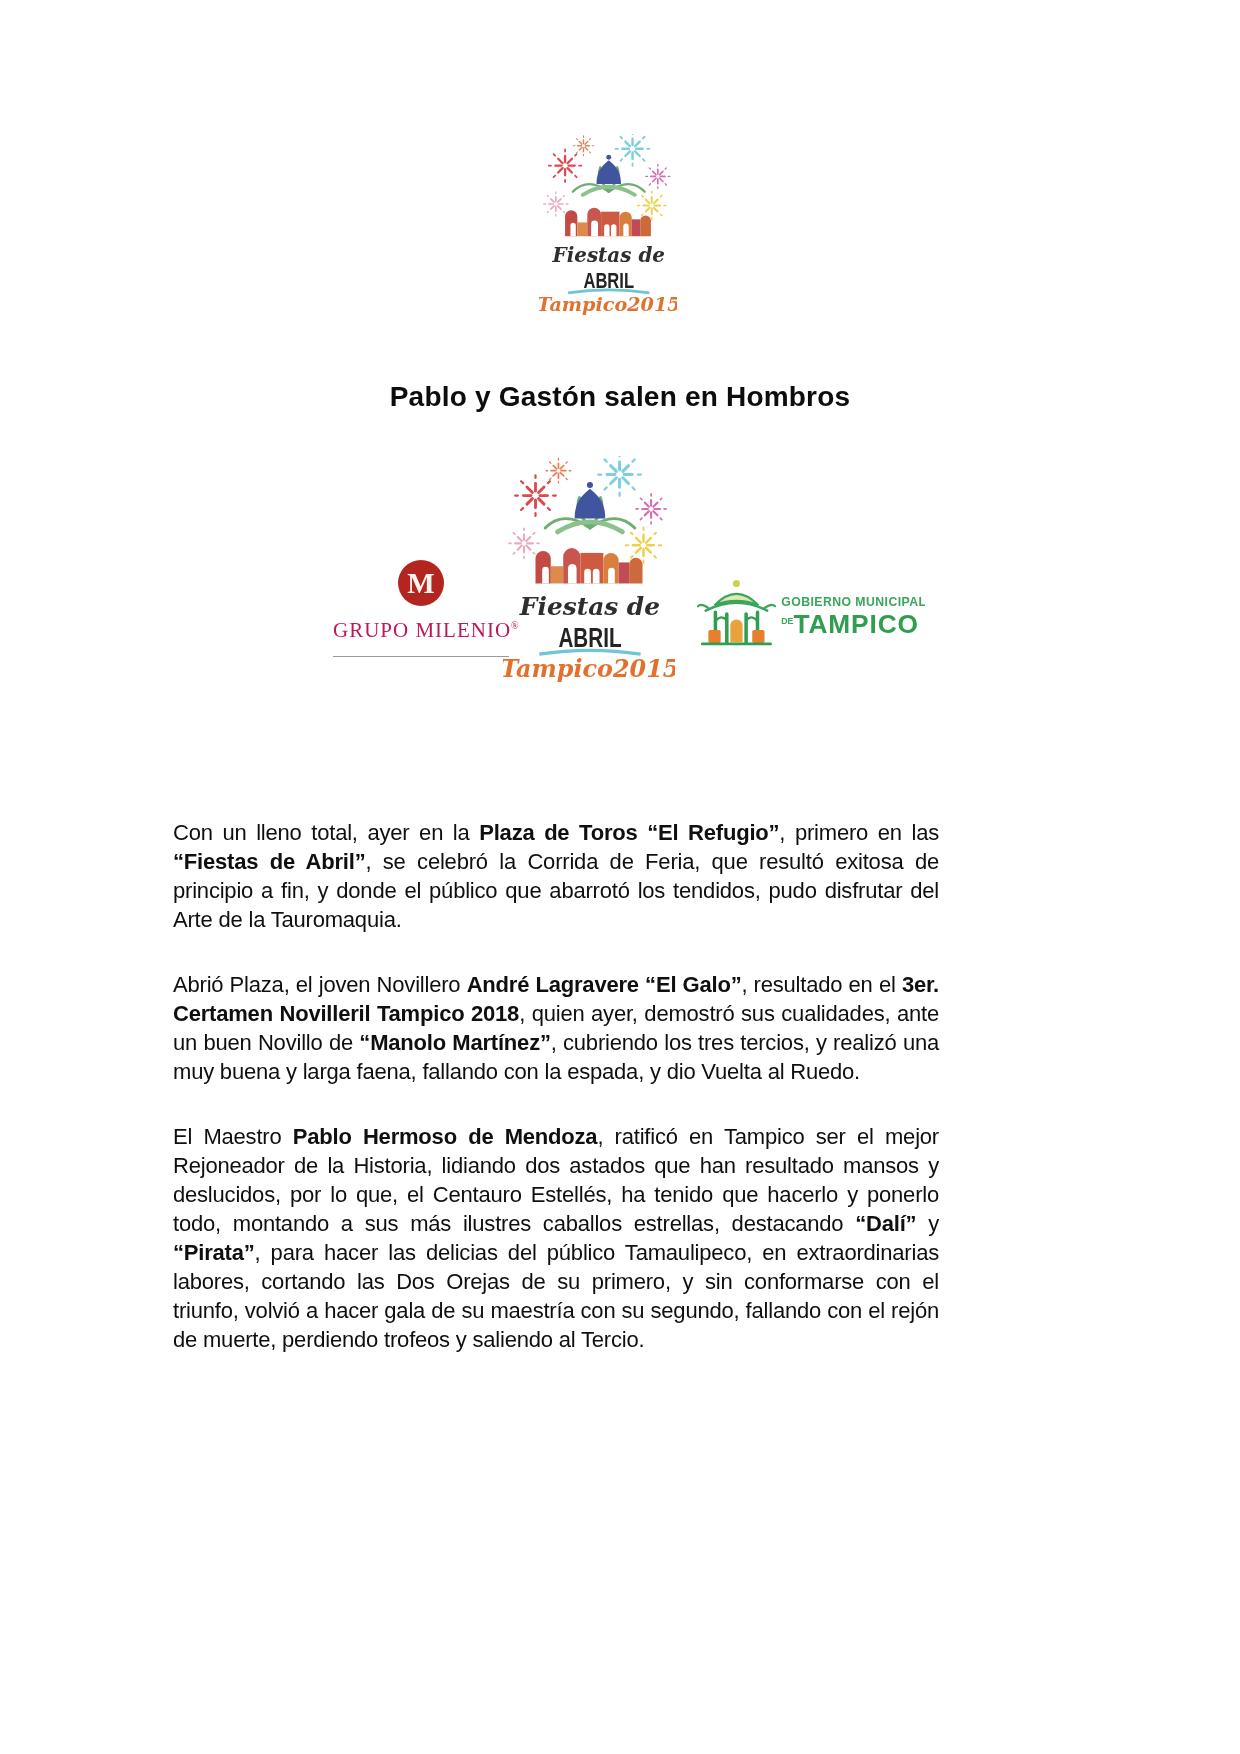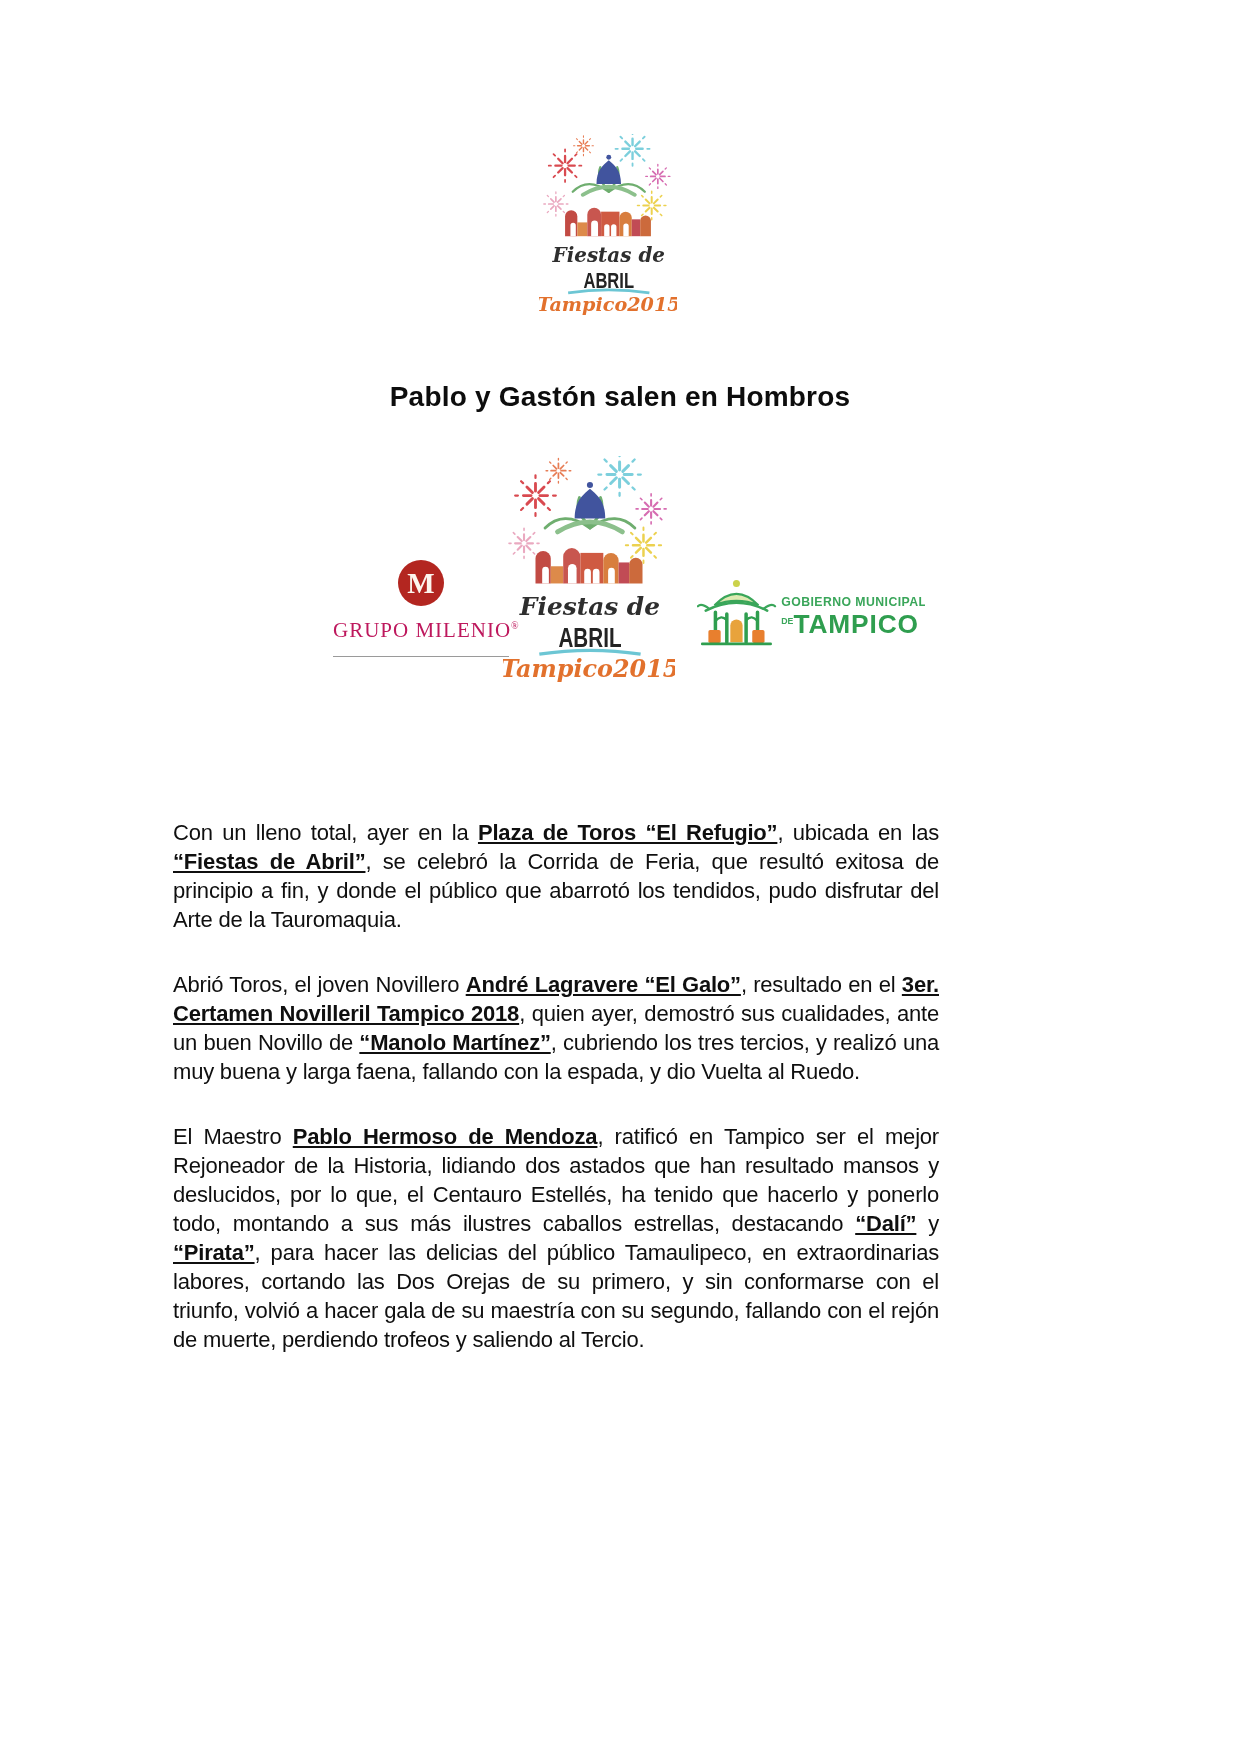--- a/index.html
+++ b/index.html
@@ -36,21 +36,21 @@
   .g-line1 { font-family:"Liberation Sans", sans-serif; font-weight:bold; font-size:14px; fill:#3aa65a; letter-spacing:.5px; }
   .g-de    { font-family:"Liberation Sans", sans-serif; font-weight:bold; font-size:10px; fill:#3aa65a; }
   .g-city  { font-family:"Liberation Sans", sans-serif; font-weight:bold; font-size:30px; fill:#2f9e4f; letter-spacing:1px; }
   
   .article {
     position:absolute; left:173px; top:818px; width:766px;
     font-size:22px; line-height:29px; letter-spacing:-0.2px;
     text-align:justify; color:#0f0f0f;
   }
   .article p { margin:0 0 36px 0; }
-  .article b { font-weight:bold;text-decoration:underline; }
+  .article b { font-weight:bold; }
   .defs-holder { position:absolute; width:0; height:0; overflow:hidden; }
 </style>
 </head>
 <body>
 
 <div class="page">
 
   <svg class="defs-holder" aria-hidden="true">
     <defs>
       <g id="burst" fill="none" stroke-linecap="round">
@@ -131,18 +131,18 @@
       <rect x="13" y="62" width="14" height="15" rx="2" fill="#e87f2e"></rect>
       <rect x="63" y="62" width="14" height="15" rx="2" fill="#e87f2e"></rect>
       <path d="M6 78h78" stroke="#2f9e4f" stroke-width="3"></path>
     </g>
     <text class="g-line1" x="96" y="35">GOBIERNO MUNICIPAL</text>
     <text class="g-de" x="96" y="55">DE</text>
     <text class="g-city" x="110" y="66">TAMPICO</text>
   </svg>
 
   <div class="article" id="article">
-      <p><span>Con un lleno total, ayer en la </span><b>Plaza de Toros “El Refugio”</b><span>, ubicada en las </span><b>“Fiestas de Abril”</b><span>, se celebró la Corrida de Feria, que resultó exitosa de principio a fin, y donde el público que abarrotó los tendidos, pudo disfrutar del Arte de la Tauromaquia.</span></p>
-      <p><span>Abrió Toros, el joven Novillero </span><b>André Lagravere “El Galo”</b><span>, resultado en el </span><b>3er. Certamen Novilleril Tampico 2018</b><span>, quien ayer, demostró sus cualidades, ante un buen Novillo de </span><b>“Manolo Martínez”</b><span>, cubriendo los tres tercios, y realizó una muy buena y larga faena, fallando con la espada, y dio Vuelta al Ruedo.</span></p>
+      <p><span>Con un lleno total, ayer en la </span><b>Plaza de Toros “El Refugio”</b><span>, primero en las </span><b>“Fiestas de Abril”</b><span>, se celebró la Corrida de Feria, que resultó exitosa de principio a fin, y donde el público que abarrotó los tendidos, pudo disfrutar del Arte de la Tauromaquia.</span></p>
+      <p><span>Abrió Plaza, el joven Novillero </span><b>André Lagravere “El Galo”</b><span>, resultado en el </span><b>3er. Certamen Novilleril Tampico 2018</b><span>, quien ayer, demostró sus cualidades, ante un buen Novillo de </span><b>“Manolo Martínez”</b><span>, cubriendo los tres tercios, y realizó una muy buena y larga faena, fallando con la espada, y dio Vuelta al Ruedo.</span></p>
       <p><span>El Maestro </span><b>Pablo Hermoso de Mendoza</b><span>, ratificó en Tampico ser el mejor Rejoneador de la Historia, lidiando dos astados que han resultado mansos y deslucidos, por lo que, el Centauro Estellés, ha tenido que hacerlo y ponerlo todo, montando a sus más ilustres caballos estrellas, destacando </span><b>“Dalí”</b><span> y </span><b>“Pirata”</b><span>, para hacer las delicias del público Tamaulipeco, en extraordinarias labores, cortando las Dos Orejas de su primero, y sin conformarse con el triunfo, volvió a hacer gala de su maestría con su segundo, fallando con el rejón de muerte, perdiendo trofeos y saliendo al Tercio.</span></p>
     </div>
 
 </div>
 
 </body></html>

